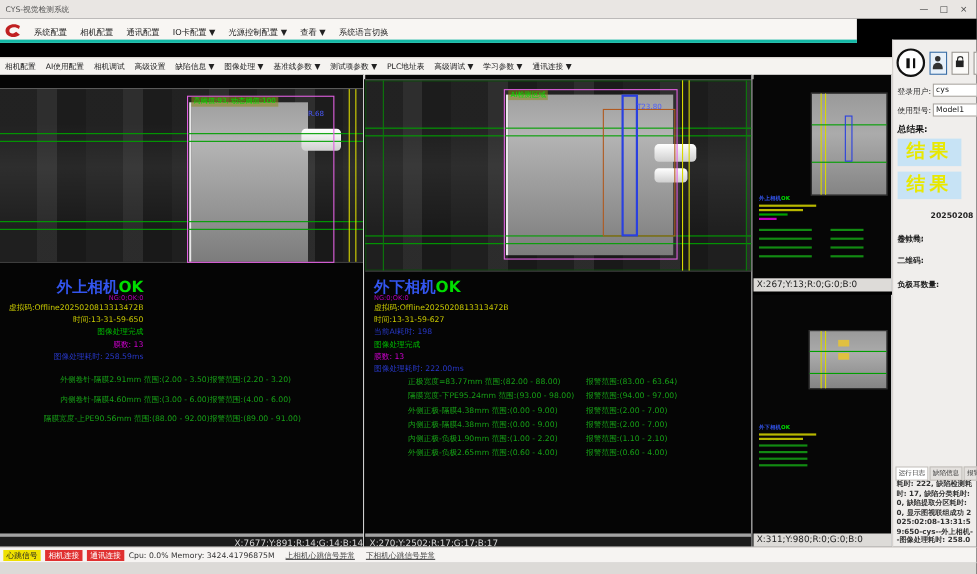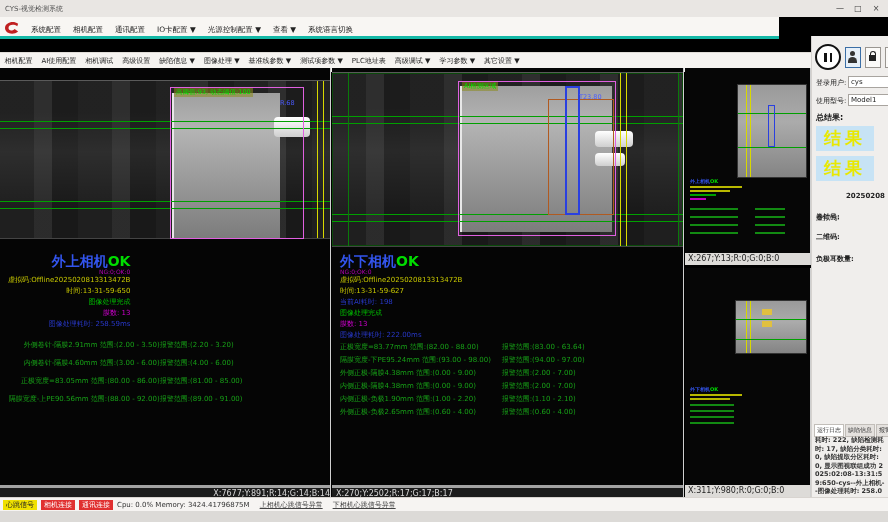--- a/index.html
+++ b/index.html
@@ -50,21 +50,21 @@
   .ng-line{font-size:6px;color:#b400b4;line-height:7px;}
   .info{font-size:7px;line-height:11px;white-space:nowrap;}
   .c-yellow{color:#c8c800;}
   .c-green{color:#00bb00;}
   .c-magenta{color:#d000d0;}
   .c-blue{color:#2838c8;}
   .rows{position:absolute;left:8px;right:6px;}
   .mrow{display:flex;color:#17a017;font-size:7px;white-space:nowrap;}
   .rows-left .mrow{height:18px;}
   .rows-mid .mrow{height:13px;}
-  .mrow span:first-child{width:48%;}
+  .mrow span:first-child{width:48%;margin-left:31px;}
   .coordbar{position:absolute;left:0;bottom:0;width:100%;height:12px;background:#1c1c1c;
             color:#d8d8d8;font-size:8px;line-height:12px;padding-left:4px;box-sizing:border-box;
             border-top:3px solid #a3a3a3;}
   
   .thumb{position:absolute;left:685px;width:125px;background:#060606;border-right:1px solid #cfcfcf;}
   .thumb-top{top:68px;height:197px;}
   .thumb-bot{top:268px;height:229px;}
   .tphoto{position:absolute;background:
             linear-gradient(180deg,#9a9a9a,#ababab 40%,#848484);
           border:1px solid #333;}
@@ -142,21 +142,21 @@
       <span class="titem">AI使用配置</span>
       <span class="titem">相机调试</span>
       <span class="titem">高级设置</span>
       <span class="titem">缺陷信息 ▼</span>
       <span class="titem">图像处理 ▼</span>
       <span class="titem">基准线参数 ▼</span>
       <span class="titem">测试项参数 ▼</span>
       <span class="titem">PLC地址表</span>
       <span class="titem">高级调试 ▼</span>
       <span class="titem">学习参数 ▼</span>
-      <span class="titem">其它设置 ▼</span>
+      <span class="titem">通讯连接 ▼</span>
     </div>
 
   <div class="panel panel-left">
     <div class="photo pl-photo">
       <div class="obj" style="left:172px;top:12px;width:106px;height:145px;"></div>
       <div class="nozzle" style="left:274px;top:36px;width:36px;height:20px;"></div>
       <div class="hline" style="top:40px;"></div>
       <div class="hline" style="top:47px;"></div>
       <div class="hline" style="top:120px;"></div>
       <div class="hline" style="top:127px;"></div>
@@ -176,24 +176,20 @@
       <div class="info c-blue">图像处理耗时: 258.59ms</div>
     </div>
     <div class="rows rows-left" style="top:272px;">
         <div class="mrow">
           <span>外侧卷针-隔膜2.91mm 范围:(2.00 - 3.50)</span>
           <span>报警范围:(2.20 - 3.20)</span>
         </div>
         <div class="mrow">
           <span>内侧卷针-隔膜4.60mm 范围:(3.00 - 6.00)</span>
           <span>报警范围:(4.00 - 6.00)</span>
-        </div>
-        <div class="mrow">
-          <span>正极宽度=83.05mm 范围:(80.00 - 86.00)</span>
-          <span>报警范围:(81.00 - 85.00)</span>
         </div>
         <div class="mrow">
           <span>隔膜宽度-上PE90.56mm 范围:(88.00 - 92.00)</span>
           <span>报警范围:(89.00 - 91.00)</span>
         </div>
       </div>
     <div class="coordbar">X:7677;Y:891;R:14;G:14;B:14</div>
   </div>
 
   <div class="panel panel-mid">

